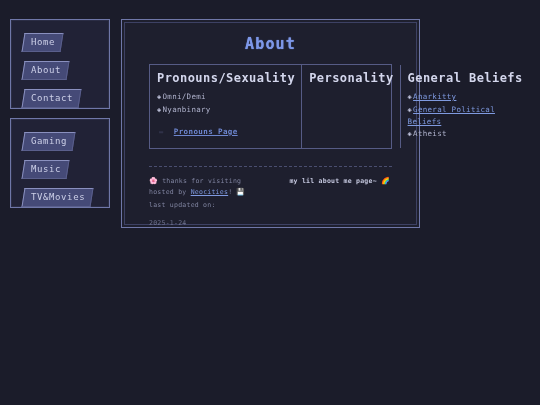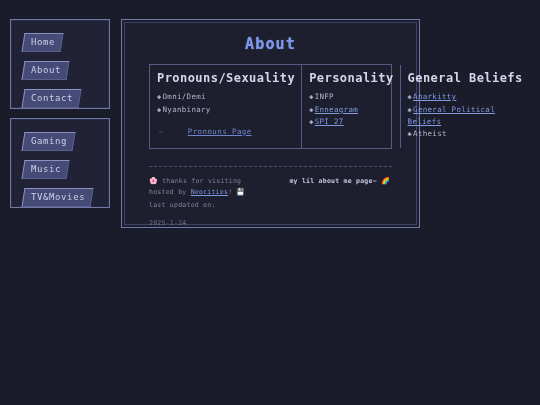--- a/index.html
+++ b/index.html
@@ -141,21 +141,22 @@
   .pron-icon {
     display: inline-block;
     font-size: 7px;
     color: #2f3148;
     margin-left: 2px;
   }
   .pron-link-row a {
     color: #6d86cf;
     text-decoration: underline;
     letter-spacing: 0.4px;
-    margin-left: 20px;
+    margin-left: 6px;
+    font-weight: bold;
   }
 
   
   .hr-dash {
     border: none;
     border-top: 1px dashed #4a4e70;
     margin: 17px 13px 9px 13px;
   }
   .footer {
     margin: 0 13px;
@@ -220,31 +221,20 @@
           </li>
         </ul>
         <div class="pron-link-row">
           <span class="pron-icon">▬</span>
           <a href="#"> Pronouns Page</a>
         </div>
       </div>
 
       <div class="info-col">
         <div class="col-head">Personality</div>
-        <ul class="info-list">
-          <li>
-            <span class="bullet">◈</span><span class="plain">INFP</span>
-          </li>
-          <li>
-            <span class="bullet">◈</span><a class="lnk" href="#">Enneagram</a>
-          </li>
-          <li>
-            <span class="bullet">◈</span><a class="lnk" href="#">SPI 27</a>
-          </li>
-        </ul>
       </div>
 
       <div class="info-col">
         <div class="col-head">General Beliefs</div>
         <ul class="info-list">
           <li>
             <span class="bullet">◈</span><a class="lnk" href="#">Anarkitty</a>
           </li>
           <li class="wrap">
             <span class="bullet">◈</span><a class="lnk" href="#">General Political Beliefs</a>

